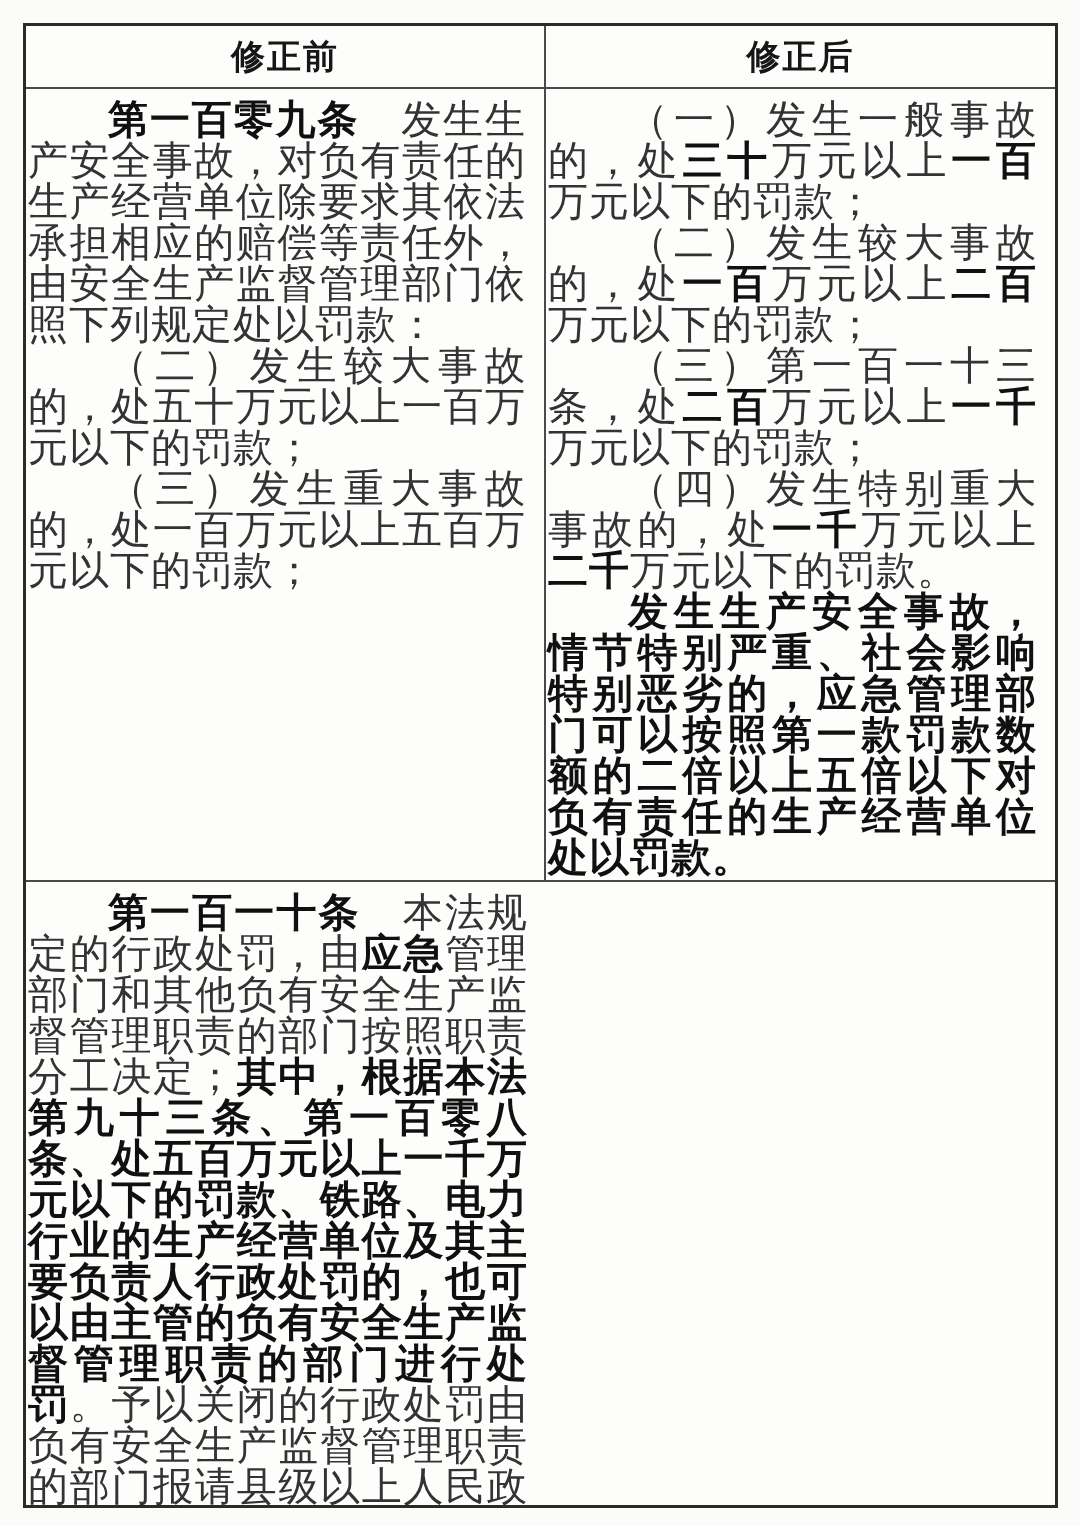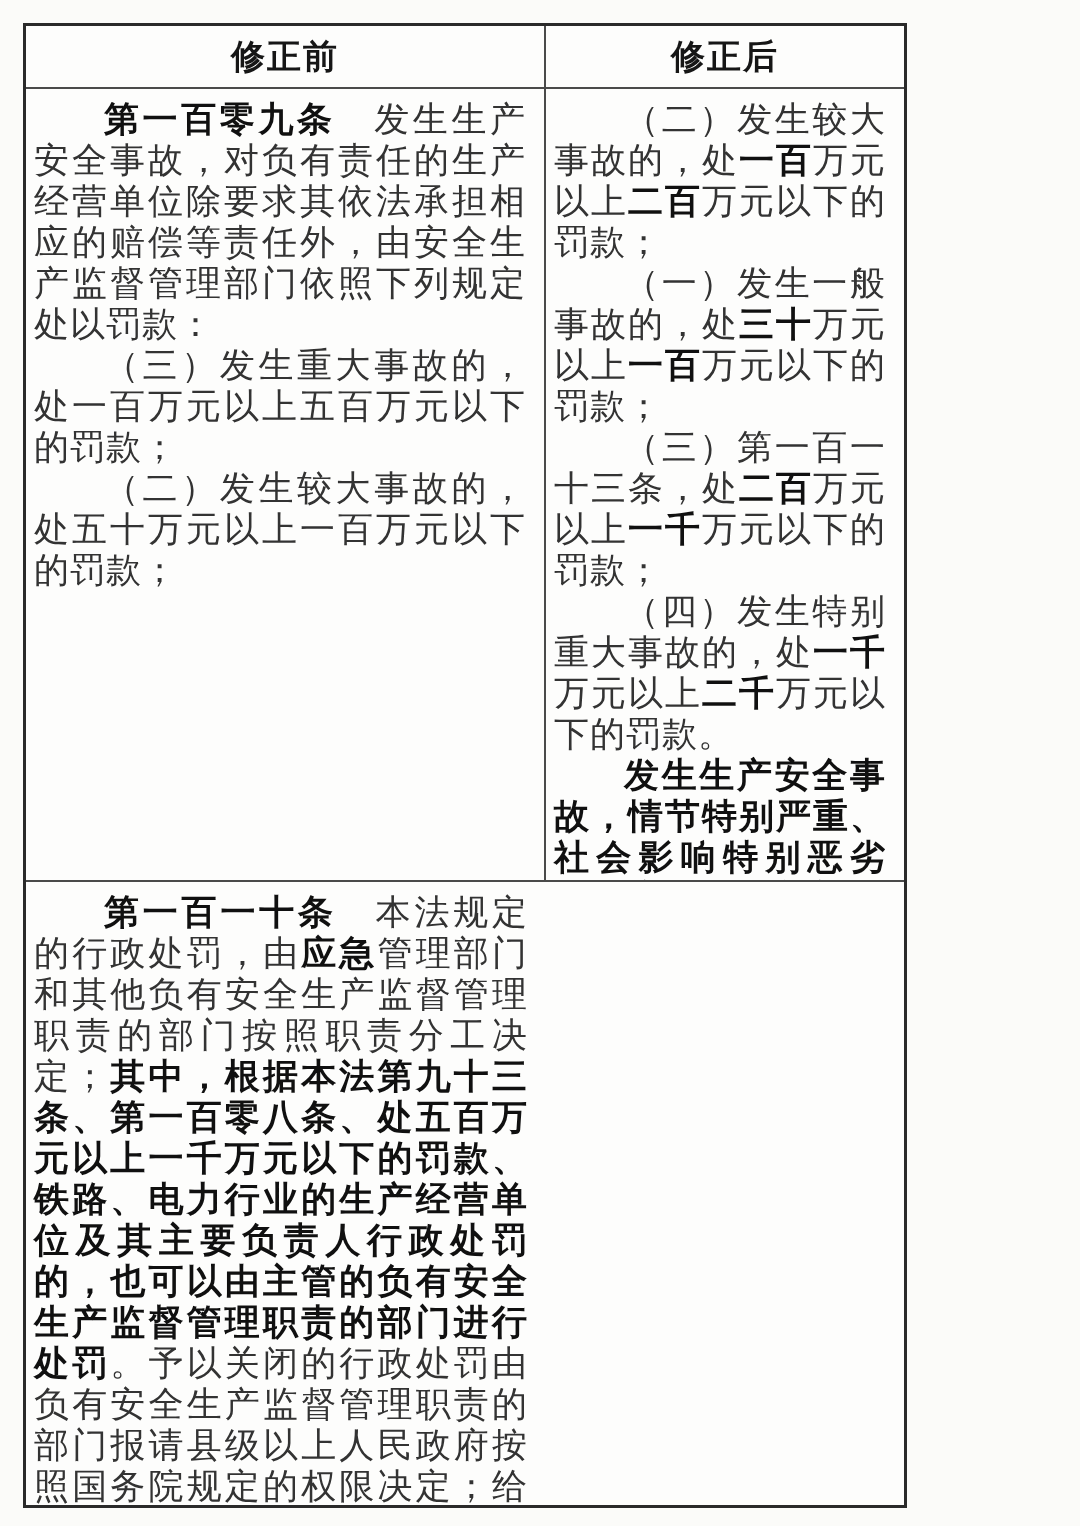--- a/index.html
+++ b/index.html
@@ -11,21 +11,21 @@
     width: 1080px;
     height: 1526px;
     position: relative;
     font-family: "DejaVu Serif", "Liberation Serif", serif;
     color: #2b2b2b;
   }
   .comparison-table {
     position: absolute;
     left: 23px;
     top: 23px;
-    width: 884px;
+    width: 1035px;
     height: 1485px;
     box-sizing: border-box;
     background: #fdfdfc;
     border: 3px solid #2a2a2a;
     display: grid;
     grid-template-columns: 520px 1fr;
     grid-template-rows: 63px 793px auto;
   }
   .hcell {
     box-sizing: border-box;
@@ -34,23 +34,23 @@
     align-items: center;
     justify-content: center;
     font-family: "DejaVu Sans", "Liberation Sans", sans-serif;
     font-weight: 700;
     font-size: 34px;
     color: #161616;
     letter-spacing: 2px;
   }
   .cell {
     box-sizing: border-box;
-    padding: 10px 18px 6px 8px;
+    padding: 10px 18px 6px 2px;
     overflow: hidden;
-    font-size: 35px;
+    font-size: 40px;
     line-height: 41px;
     text-align: justify;
     text-justify: inter-character;
     color: #333333;
   }
   .col-left {
     border-right: 2px solid #4a4a4a;
   }
   .row1 {
     border-bottom: 2px solid #4a4a4a;
@@ -70,27 +70,27 @@
 <body>
 
 <div class="comparison-table">
 
   <div class="hcell col-left">修正前</div>
 
   <div class="hcell">修正后</div>
 
   <div class="cell col-left row1">
       <p><span class="b">第一百零九条</span><span>　发生生产安全事故，对负有责任的生产经营单位除要求其依法承担相应的赔偿等责任外，由安全生产监督管理部门依照下列规定处以罚款：</span></p>
+      <p><span>（二）发生较大事故的，处五十万元以上一百万元以下的罚款；</span></p>
       <p><span>（三）发生重大事故的，处一百万元以上五百万元以下的罚款；</span></p>
-      <p><span>（二）发生较大事故的，处五十万元以上一百万元以下的罚款；</span></p>
     </div>
 
   <div class="cell row1">
+      <p><span>（一）发生一般事故的，处</span><span class="b">三十</span><span>万元以上</span><span class="b">一百</span><span>万元以下的罚款；</span></p>
       <p><span>（二）发生较大事故的，处</span><span class="b">一百</span><span>万元以上</span><span class="b">二百</span><span>万元以下的罚款；</span></p>
-      <p><span>（一）发生一般事故的，处</span><span class="b">三十</span><span>万元以上</span><span class="b">一百</span><span>万元以下的罚款；</span></p>
       <p><span>（三）第一百一十三条，处</span><span class="b">二百</span><span>万元以上</span><span class="b">一千</span><span>万元以下的罚款；</span></p>
       <p><span>（四）发生特别重大事故的，处</span><span class="b">一千</span><span>万元以上</span><span class="b">二千</span><span>万元以下的罚款。</span></p>
       <p><span class="b">发生生产安全事故，情节特别严重、社会影响特别恶劣的，应急管理部门可以按照第一款罚款数额的二倍以上五倍以下对负有责任的生产经营单位处以罚款。</span></p>
     </div>
 
 
   <div class="cell">
       <p><span class="b">第一百一十条</span><span>　本法规定的行政处罚，由</span><span class="b">应急</span><span>管理部门和其他负有安全生产监督管理职责的部门按照职责分工决定；</span><span class="b">其中，根据本法第九十三条、第一百零八条、处五百万元以上一千万元以下的罚款、铁路、电力行业的生产经营单位及其主要负责人行政处罚的，也可以由主管的负有安全生产监督管理职责的部门进行处罚</span><span>。予以关闭的行政处罚由负有安全生产监督管理职责的部门报请县级以上人民政府按照国务院规定的权限决定；给予拘留的行政处罚由公安机关依照治安管理处罚法的规定决定。</span></p>
     </div>
 

